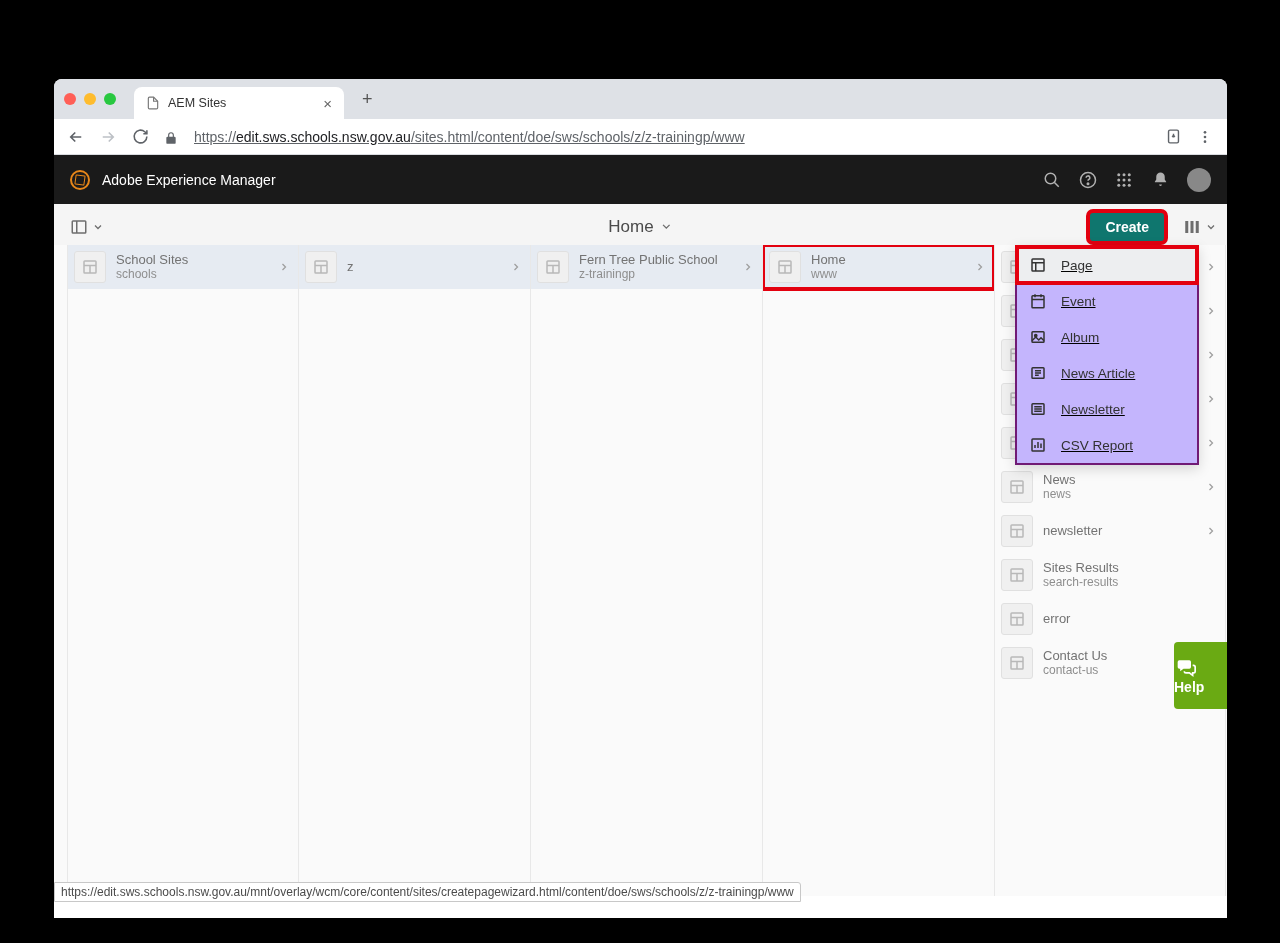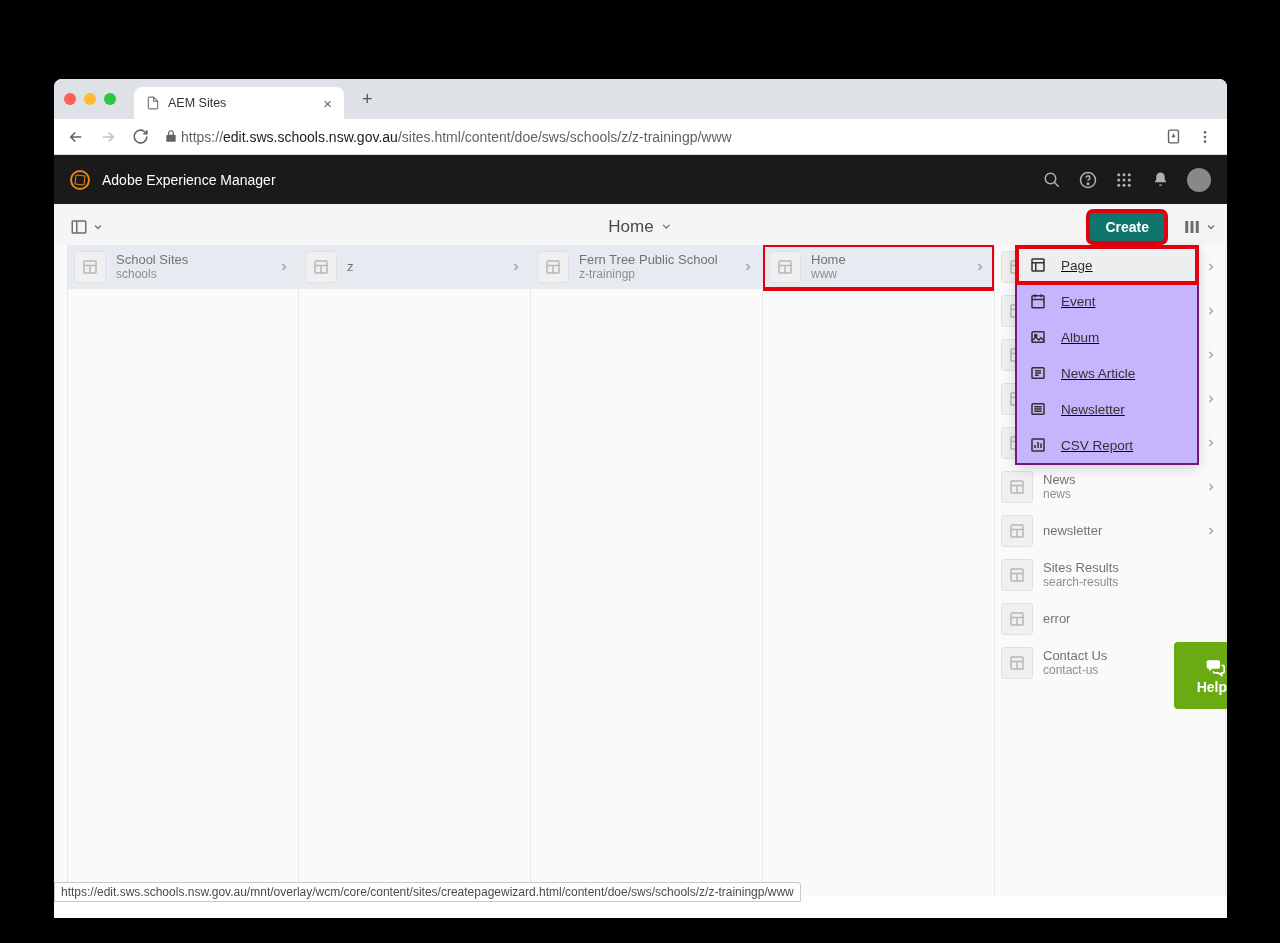--- a/index.html
+++ b/index.html
@@ -14,21 +14,21 @@
 .tl-red { background: #ff5f57; } .tl-yellow { background: #febc2e; } .tl-green { background: #28c840; }
 .tab { background: #fff; height: 32px; border-radius: 8px 8px 0 0; display: flex; align-items: center; padding: 0 12px; gap: 8px; min-width: 210px; align-self: flex-end; position: relative; }
 .tab .file-icon { width: 14px; height: 14px; }
 .tab-title { font-size: 12.5px; color: #333; flex: 1; }
 .tab-close { color: #666; font-size: 15px; cursor: pointer; }
 .new-tab { margin-left: 10px; color: #555; font-size: 18px; cursor: pointer; padding: 4px 8px; }
 
 .chrome-addr { height: 36px; background: #fff; border-bottom: 1px solid #dadce0; display: flex; align-items: center; padding: 0 8px; gap: 4px; }
 .nav-btn { width: 28px; height: 28px; display: flex; align-items: center; justify-content: center; color: #5f6368; border-radius: 50%; }
 .nav-btn.disabled { color: #bdc1c6; }
-.addr-bar { flex: 1; display: flex; align-items: flex-start; font-size: 14px; color: #5f6368; padding: 0 6px; gap: 3px; }
+.addr-bar { flex: 1; display: flex; align-items: flex-end; font-size: 14px; color: #5f6368; padding: 0 6px; gap: 16px; text-decoration: underline; }
 .addr-url .bold { color: #202124; }
 
 
 .aem-header { height: 49px; background: #1a1a1a; display: flex; align-items: center; padding: 0 16px; color: #fff; }
 .aem-logo { width: 20px; height: 20px; border: 2px solid #e68619; border-radius: 50%; margin-right: 12px; display:flex; align-items:center; justify-content:center; }
 .aem-logo::after { content:""; width:8px; height:8px; border:1.5px solid #e68619; border-radius:1px; transform: rotate(8deg);}
 .aem-title { font-size: 14px; font-weight: 400; }
 .aem-header-right { margin-left: auto; display: flex; gap: 18px; align-items: center; color: #b0b0b0; }
 .aem-header-right .icn { width: 18px; height: 18px; display:flex; align-items:center; justify-content:center; }
 .avatar { width: 24px; height: 24px; border-radius: 50%; background: #888; }
@@ -55,21 +55,21 @@
 .chev { color:#8e8e8e; flex-shrink:0; }
 
 
 .create-menu { position:absolute; top:0; right:0; width:184px; background:#c4b5fd; border:2px solid #701a75; box-shadow:0 4px 12px rgba(0,0,0,.15); z-index:50;text-decoration:underline; }
 .create-menu-item { display:flex; align-items:center; height:36px; padding:0 12px; gap:14px; font-size:13.5px; color:#323232; cursor:pointer; }
 .create-menu-item.selected { background:#edeef0; }
 .create-menu-item.highlighted { outline:4px solid #e3000f; outline-offset:-2px; }
 .cm-icon { width:18px; height:18px; display:flex; align-items:center; justify-content:center; color:#323232; }
 
 
-.help-tab { position:absolute; right:0; bottom:209px; width:53px; height:67px; background:#6aaa13; color:#fff; display:flex; flex-direction:column; align-items:flex-end; justify-content:center; gap:2px; border-radius:4px 0 0 4px; }
+.help-tab { position:absolute; right:0; bottom:209px; width:53px; height:67px; background:#6aaa13; color:#fff; display:flex; flex-direction:column; align-items:flex-start; justify-content:center; gap:2px; border-radius:4px 0 0 4px; }
 .help-tab .lbl { font-size:14px; font-weight:600; }
 
 
 .status-bar { position:absolute; bottom:16px; left:0; height:20px; background:#fff; border:1px solid #c8c8c8; padding:0 6px; font-size:12px; color:#4b4b4b; display:flex; align-items:center; border-radius:0 3px 0 0; max-width: 800px; }
 
 svg { display:block; }
 </style>
 </head>
 <body>
 

